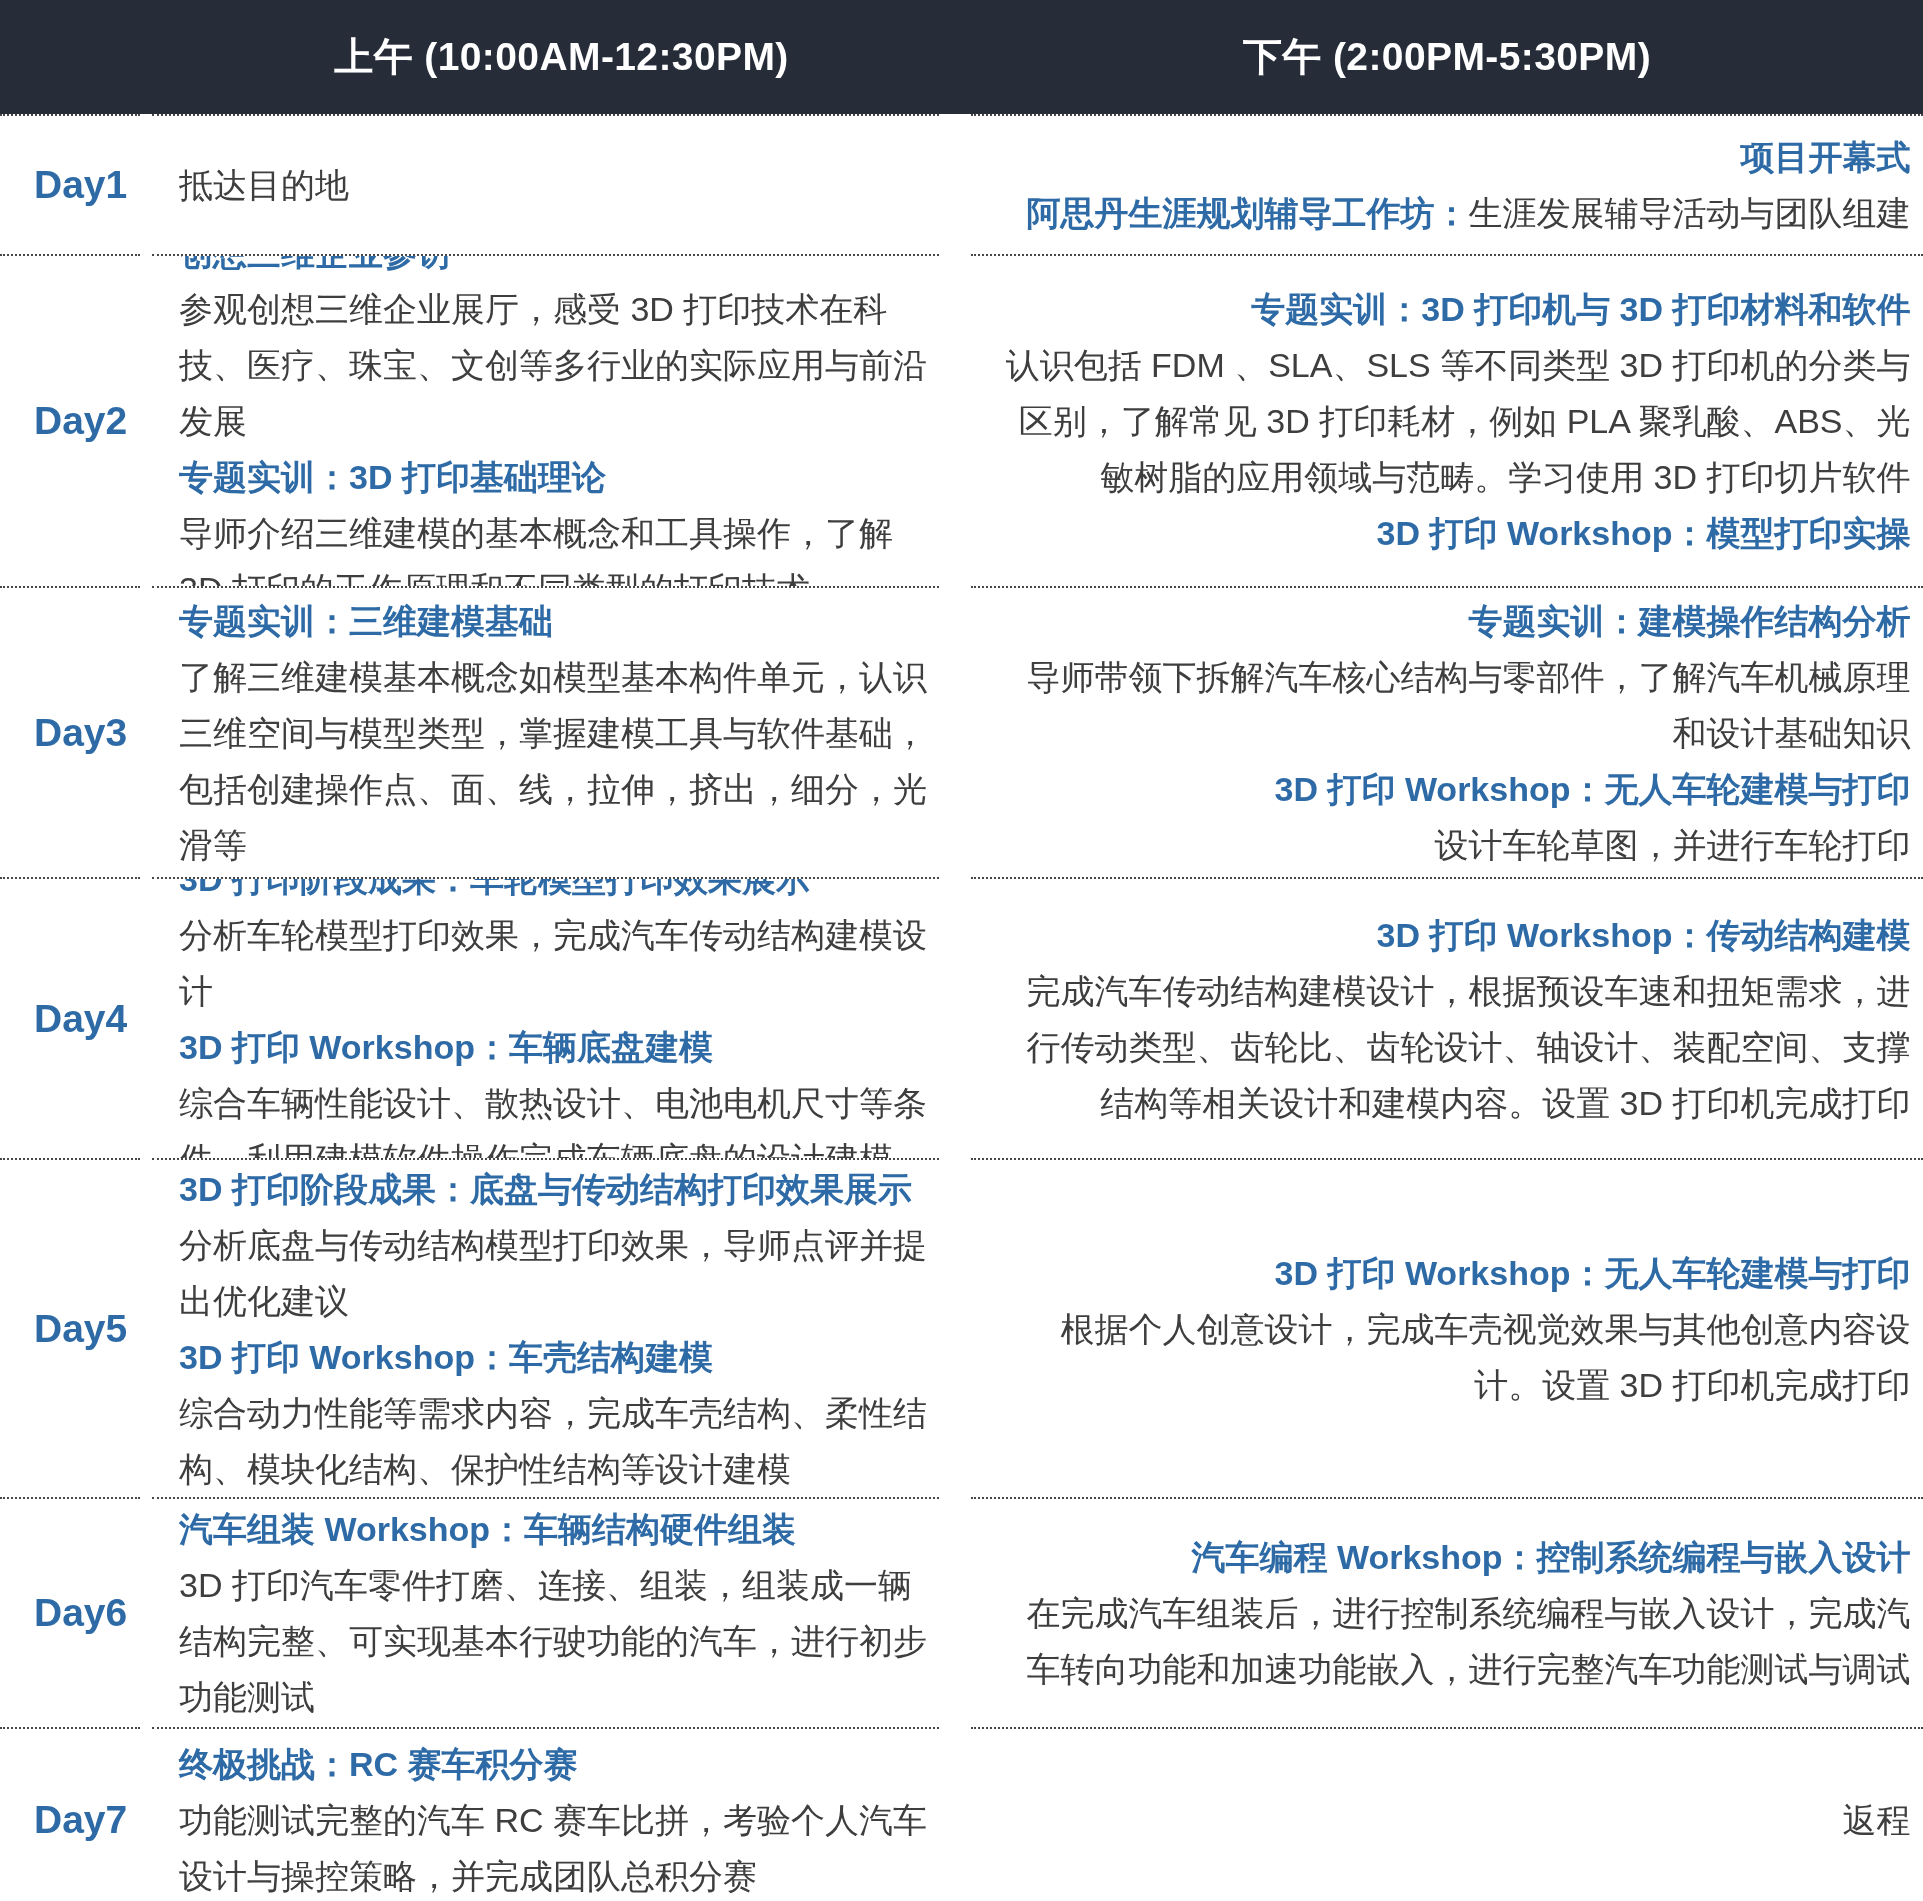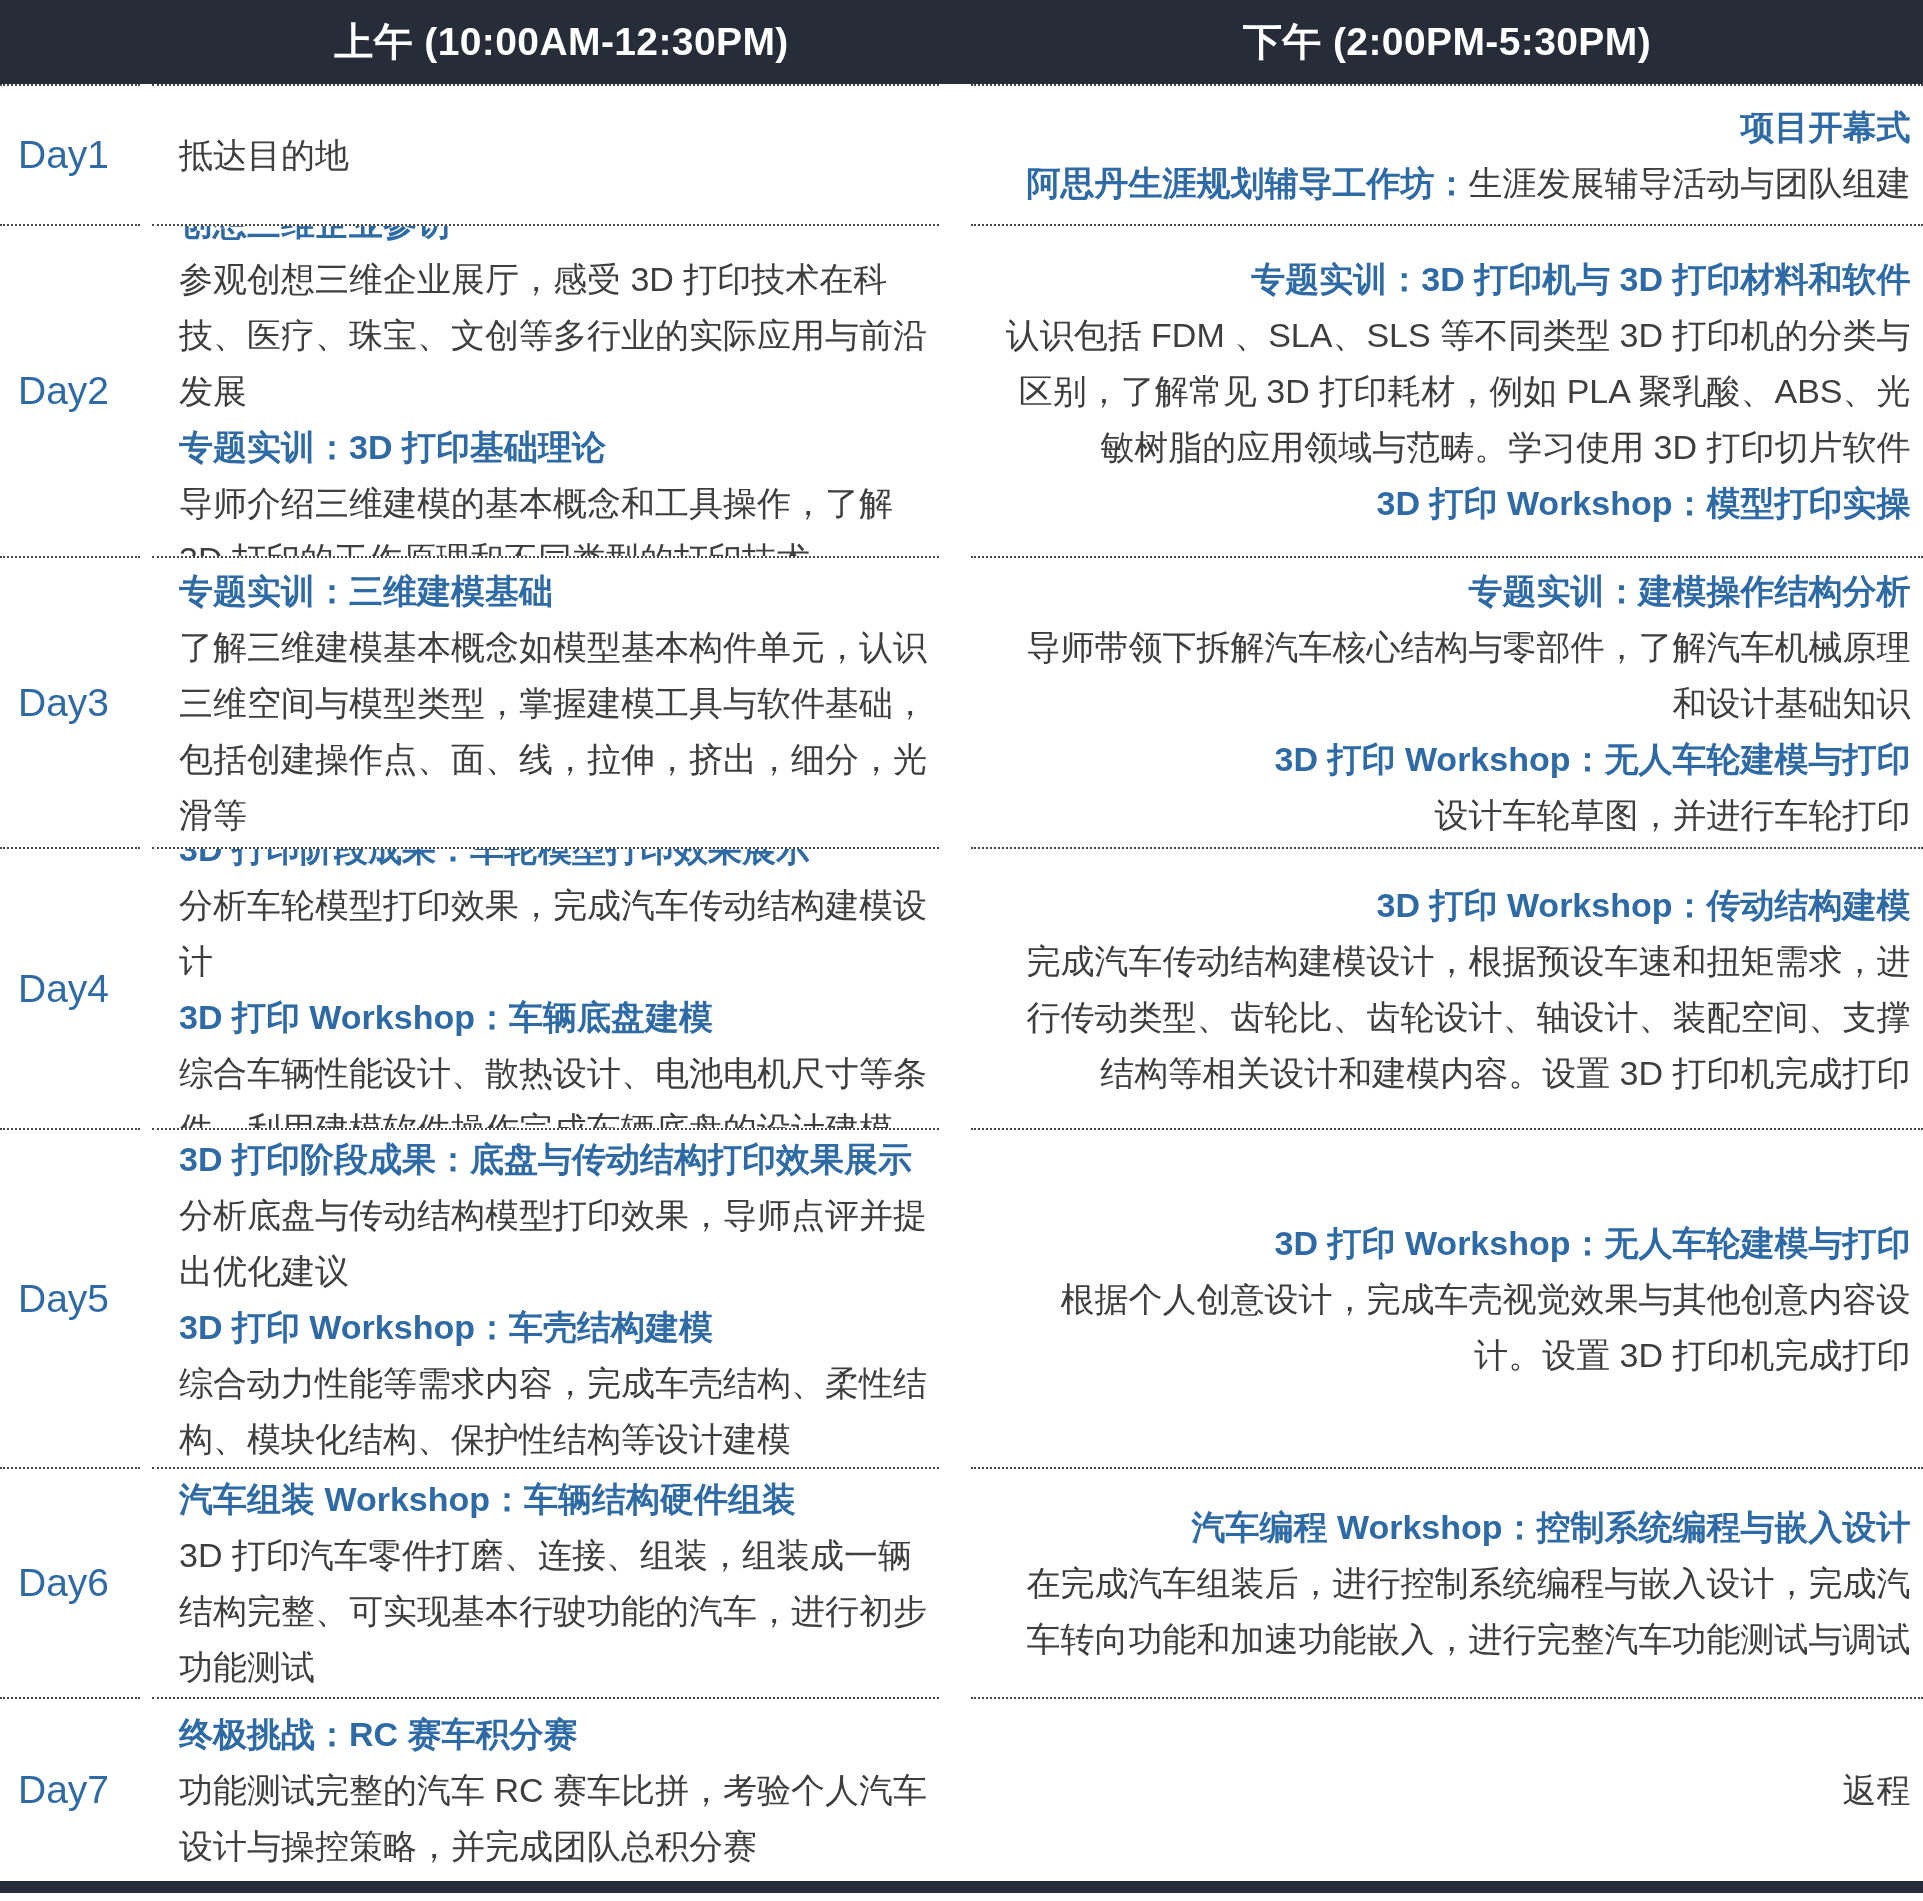--- a/index.html
+++ b/index.html
@@ -10,21 +10,21 @@
     font-family: "Liberation Sans", sans-serif;
     position: relative;
     --header-bg: #262d39;
     --accent: #2e6ba6;
     --body-text: #3e3e3e;
     --dot: #474747;
   }
   .header {
     display: grid;
     grid-template-columns: 152px 819px 952px;
-    height: 84px;
+    height: 114px;
     background: var(--header-bg);
     align-items: center;
   }
   .h-col {
     color: #ffffff;
     font-weight: bold;
     font-size: 39px;
     text-align: center;
     letter-spacing: 0.4px;
   }
@@ -43,23 +43,23 @@
     display: flex;
     flex-direction: column;
     justify-content: center;
     border-bottom: 2.7px dotted var(--dot);
     overflow: hidden;
   }
   #rows .row:first-child .cell { border-top: 2.7px dotted var(--dot); }
   #rows .row:last-child .cell { border-bottom: none; }
   .cell-day {
     margin-right: 12.5px;
-    padding-left: 18px;
+    padding-left: 34px;
     color: var(--accent);
-    font-weight: normal;
+    font-weight: bold;
     font-size: 39px;
   }
   .cell-m { margin-right: 32px; padding-left: 27px; padding-right: 3.6px; }
   .cell-a { padding-left: 34px; padding-right: 12.5px; text-align: right; }
   .cell p {
     margin: 0;
     font-size: 34px;
     line-height: 56px;
     color: var(--body-text);
   }

